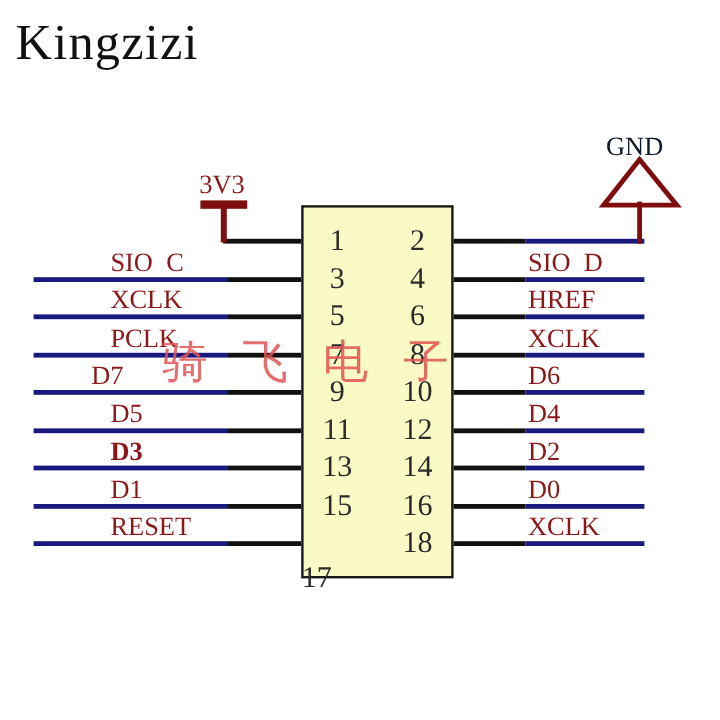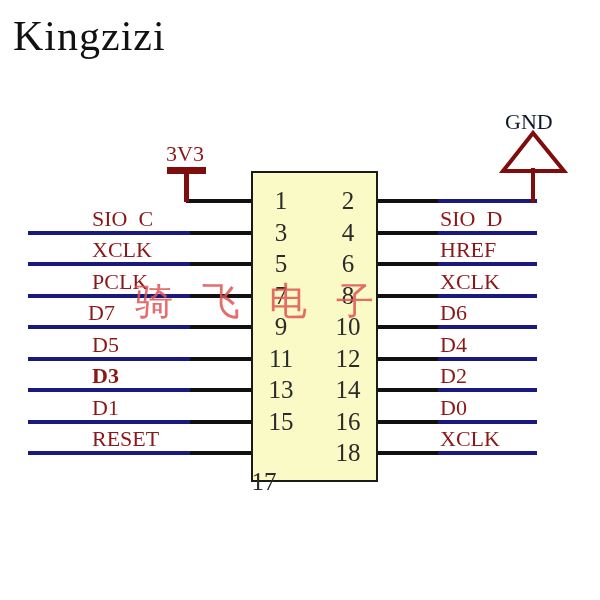--- a/index.html
+++ b/index.html
@@ -94,21 +94,21 @@
       <div class="abs pin-num" style="left: 261px; top: 282.5px;">7</div>
       <div class="abs pin-num" style="left: 328px; top: 282.5px;">8</div>
       <div class="abs net-label" style="left: 92px; top: 269.5px;">PCLK</div>
       <div class="abs net-label" style="left: 440px; top: 269.5px;">XCLK</div>
       <div class="abs wire blue" style="left: 28px; top: 325px; width: 162px;"></div>
       <div class="abs wire black" style="left: 190px; top: 325px; width: 61px;"></div>
       <div class="abs wire black" style="left: 378px; top: 325px; width: 60px;"></div>
       <div class="abs wire blue" style="left: 438px; top: 325px; width: 99px;"></div>
       <div class="abs pin-num" style="left: 261px; top: 314px;">9</div>
       <div class="abs pin-num" style="left: 328px; top: 314px;">10</div>
-      <div class="abs net-label" style="left: 88px; top: 301px;">D7</div>
+      <div class="abs net-label" style="left: 76px; top: 301px;">D7</div>
       <div class="abs net-label" style="left: 440px; top: 301px;">D6</div>
       <div class="abs wire blue" style="left: 28px; top: 356.5px; width: 162px;"></div>
       <div class="abs wire black" style="left: 190px; top: 356.5px; width: 61px;"></div>
       <div class="abs wire black" style="left: 378px; top: 356.5px; width: 60px;"></div>
       <div class="abs wire blue" style="left: 438px; top: 356.5px; width: 99px;"></div>
       <div class="abs pin-num" style="left: 261px; top: 345.5px;">11</div>
       <div class="abs pin-num" style="left: 328px; top: 345.5px;">12</div>
       <div class="abs net-label" style="left: 92px; top: 332.5px;">D5</div>
       <div class="abs net-label" style="left: 440px; top: 332.5px;">D4</div>
       <div class="abs wire blue" style="left: 28px; top: 388px; width: 162px;"></div>

